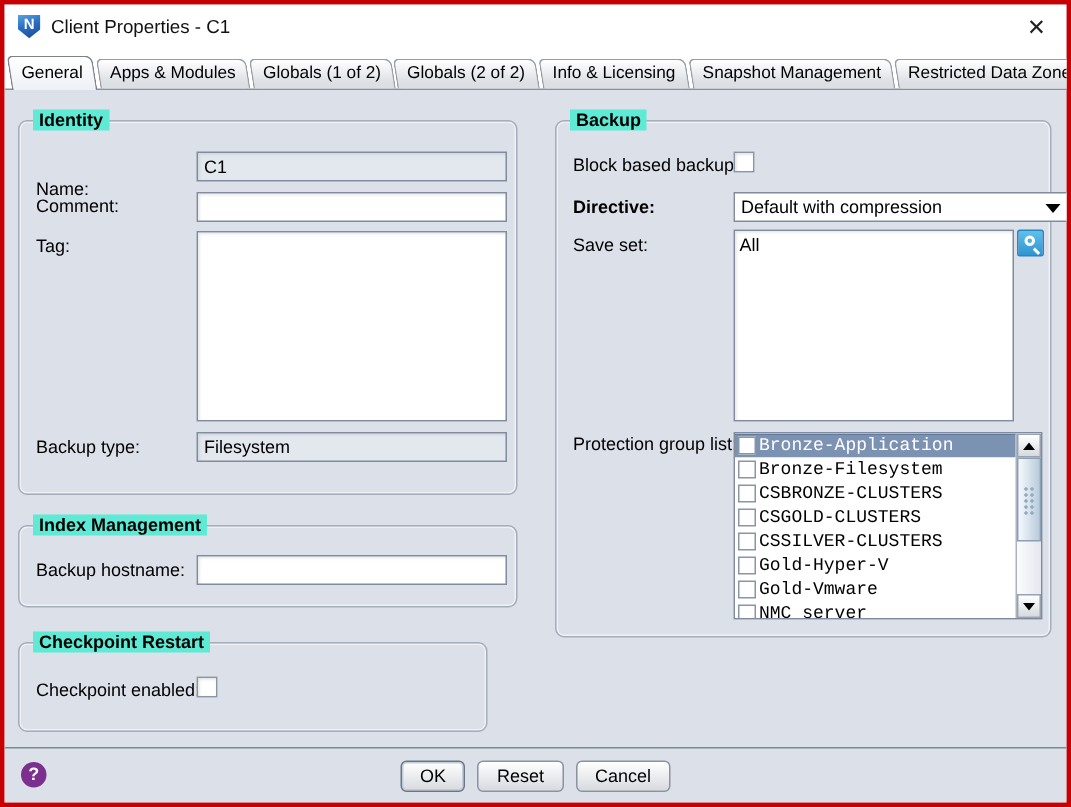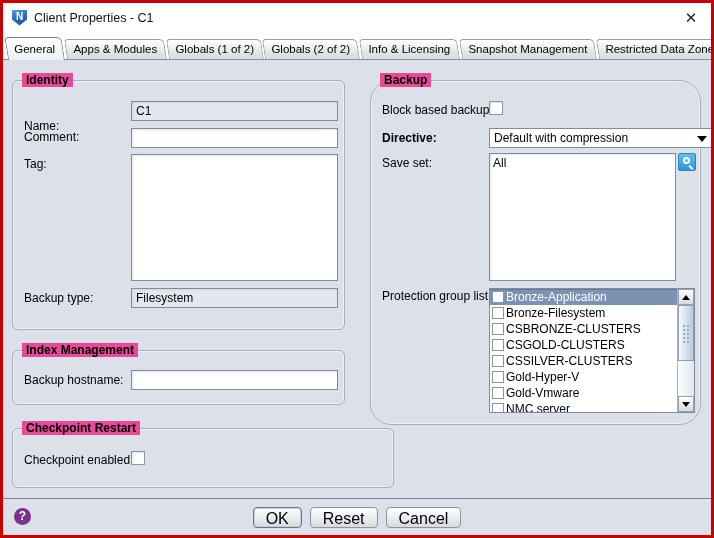--- a/index.html
+++ b/index.html
@@ -60,21 +60,21 @@
 
   
   .content { position:relative; height:438px; flex:0 0 auto; background:#dbe0e9; }
 
   .group {
     position:absolute; border:1px solid #a6adbb; border-radius:6px;
     box-shadow:inset 0 0 0 1px rgba(255,255,255,0.55);
   }
   .group-title {
     position:absolute; top:-8px; left:9px;
-    background:#ec4899; padding:0 4px;
+    background:#5eead4; padding:0 4px;
     font-weight:bold; font-size:12px; white-space:nowrap;
   }
   .lbl { position:absolute; white-space:nowrap; }
 
   .field, .rofield, .txtarea, .combo, .listbox {
     position:absolute; border:1px solid #808c9e; background:#fff;
   }
   .field { height:20px; padding:0 4px; font-size:12px; font-family:"Liberation Sans",sans-serif; box-shadow:inset 1px 1px 2px rgba(0,0,0,0.10); }
   input.field { outline:none; }
   .rofield { height:20px; padding:2px 4px; background:#e3e7ee; box-shadow:inset 1px 1px 2px rgba(0,0,0,0.08); }
@@ -111,21 +111,21 @@
   .list-items { position:absolute; left:0; top:0; right:17px; }
   .list-row {
     height:16px; display:flex; align-items:center;
     padding-left:2px; background:#fff; cursor:default; white-space:nowrap;
   }
   .list-row .row-check {
     flex:0 0 auto; width:12px; height:12px; background:#fff;
     border:1px solid #8a95a5; margin-right:2px;
   }
   .list-row.selected { background:#7c92b2; color:#fff; box-shadow:inset 0 1px 0 #62799c; }
-  .list-row span { font-size:12px; }
+  .list-row span { font-size:12px;font-family:Liberation Mono, monospace; }
 
   .scrollbar {
     position:absolute; top:0; right:0; bottom:0; width:17px;
     background:linear-gradient(to right,#fbfcfd,#e3e8ee);
     border-left:1px solid #aab3bf;
   }
   .sb-btn {
     position:absolute; left:0; width:16px; height:16px;
     background:linear-gradient(#ffffff,#d6dade);
     border:1px solid #98a2b0; display:flex; align-items:center; justify-content:center;
@@ -153,21 +153,21 @@
   .help-btn {
     position:absolute; left:11px; top:9px; width:17px; height:17px;
     background:#7b2f8e; border-radius:50%; color:#fff;
     font-weight:bold; font-size:12px; text-align:center; line-height:17px;
     cursor:default;
   }
   .btn {
     height:21px; padding:2px 12px; margin:0 4px;
     background:linear-gradient(#ffffff,#d7dade);
     border:1px solid #8c929e; border-radius:4px;
-    font-size:16px; font-family:"Liberation Sans",sans-serif; cursor:default;
+    font-size:12px; font-family:"Liberation Sans",sans-serif; cursor:default;
   }
   .btn.focused { border-color:#6c7686; box-shadow:inset 0 0 0 1px #c3cedb; }
 </style>
 </head>
 <body>
 
 <div class="window">
 
   <div class="titlebar">
     <div class="nw-icon">N</div>
@@ -198,27 +198,27 @@
       <div class="lbl" style="left:11px; top:210px;">Backup type:</div>
       <div class="rofield" style="left:118px; top:207px; width:207px;">Filesystem</div>
     </div>
 
     <div class="group" style="left:9px; top:290px; width:333px; height:55px;">
       <div class="group-title">Index Management</div>
       <div class="lbl" style="left:11px; top:22px;">Backup hostname:</div>
       <input class="field" style="left: 118px; top: 19px; width: 207px;" value="">
     </div>
 
-    <div class="group" style="left:9px; top:368px; width:382px; height:60px;">
+    <div class="group" style="left:9px; top:368px; width:313px; height:60px;">
       <div class="group-title">Checkpoint Restart</div>
       <div class="lbl" style="left:11px; top:24px;">Checkpoint enabled:</div>
       <div class="checkbox" style="left:118px; top:22px;"></div>
     </div>
 
-    <div class="group" style="left:367px; top:20px; width:331px; height:345px;border-radius:22px;">
+    <div class="group" style="left:367px; top:20px; width:331px; height:345px;">
       <div class="group-title">Backup</div>
 
       <div class="lbl" style="left:11px; top:22px;">Block based backup:</div>
       <div class="checkbox" style="left:118px; top:20px;"></div>
 
       <div class="lbl" style="left:11px; top:50px;font-weight:bold;">Directive:</div>
       <div class="combo" style="left:118px; top:47px; width:225px;">
         <span>Default with compression</span>
         <span class="combo-arrow"></span>
       </div>

